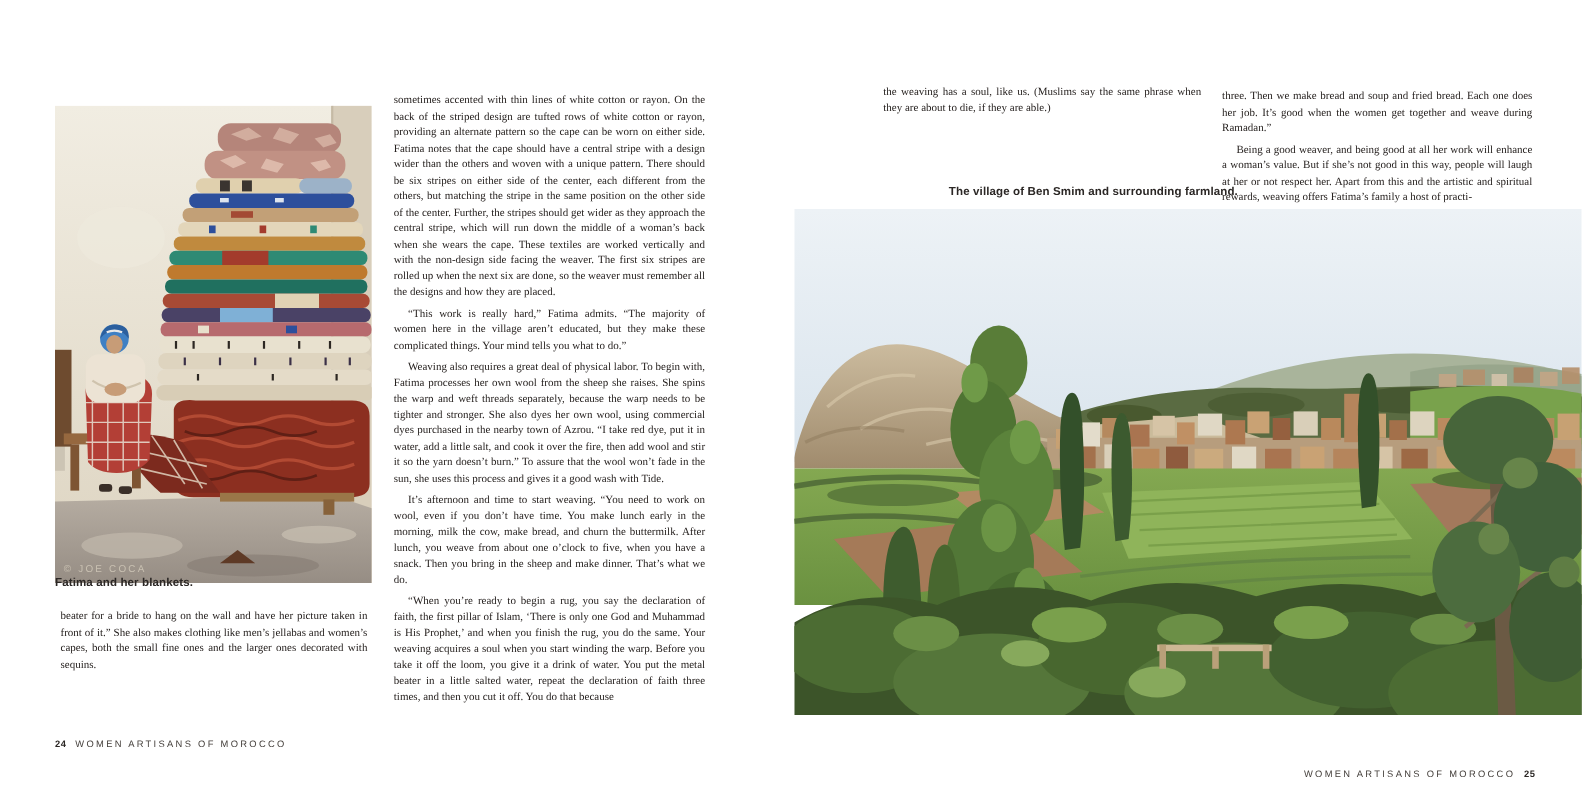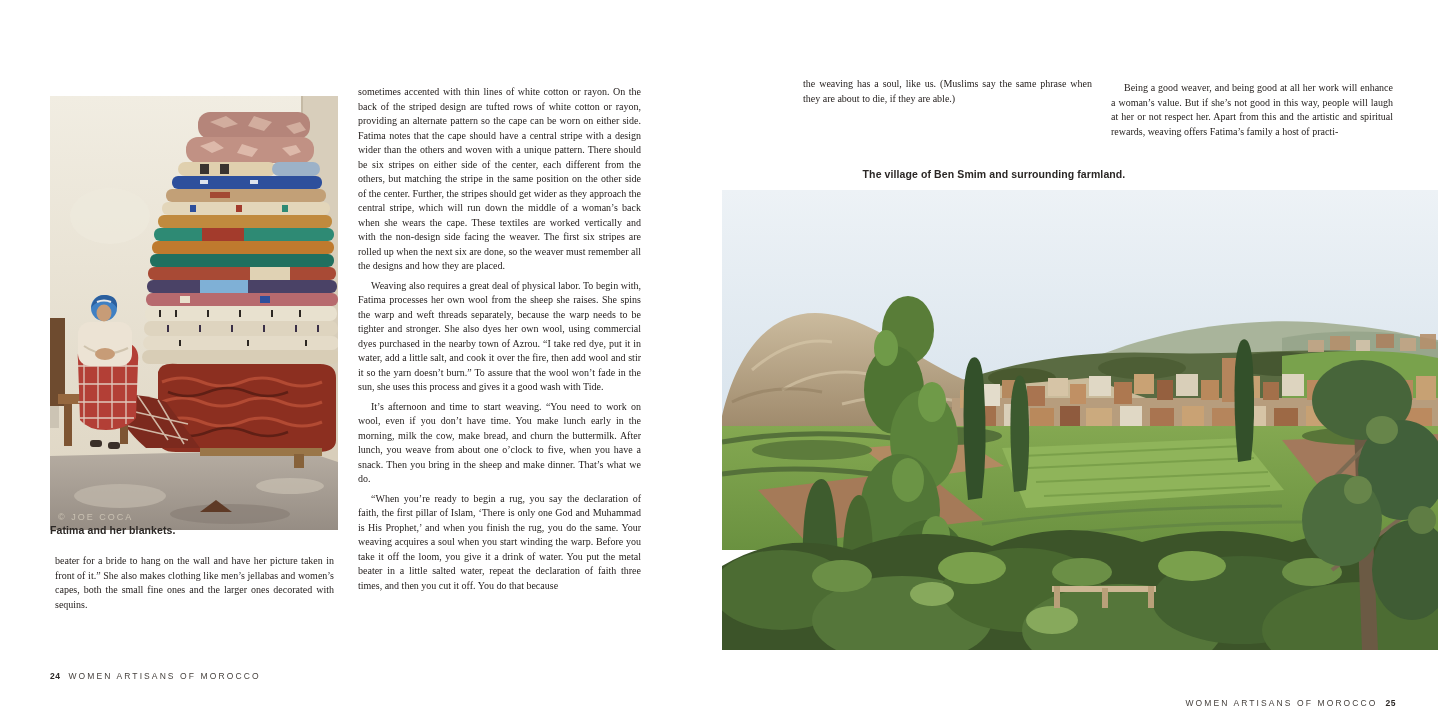--- a/index.html
+++ b/index.html
@@ -131,32 +131,34 @@
   </div>
 
   <div class="caption" style="left:50px;top:524px;width:288px;">Fatima and her blankets.</div>
 
   <div class="col" style="left:50px;top:549px;width:289px;height:112px;">
     <p class="noindent">beater for a bride to hang on the wall and have her picture taken in front of it.” She also makes clothing like men’s jellabas and women’s capes, both the small fine ones and the larger ones decorated with sequins.</p>
   </div>
 
   <div class="col" style="left:353px;top:80px;width:293px;height:580px;">
     <p class="noindent">sometimes accented with thin lines of white cotton or rayon. On the back of the striped design are tufted rows of white cotton or rayon, providing an alternate pattern so the cape can be worn on either side. Fatima notes that the cape should have a central stripe with a design wider than the others and woven with a unique pattern. There should be six stripes on either side of the center, each different from the others, but matching the stripe in the same position on the other side of the center. Further, the stripes should get wider as they approach the central stripe, which will run down the middle of a woman’s back when she wears the cape. These textiles are worked vertically and with the non-design side facing the weaver. The first six stripes are rolled up when the next six are done, so the weaver must remember all the designs and how they are placed.</p>
+    <p>“This work is really hard,” Fatima admits. “The majority of women here in the village aren’t educated, but they make these complicated things. Your mind tells you what to do.”</p>
     <p>Weaving also requires a great deal of physical labor. To begin with, Fatima processes her own wool from the sheep she raises. She spins the warp and weft threads separately, because the warp needs to be tighter and stronger. She also dyes her own wool, using commercial dyes purchased in the nearby town of Azrou. “I take red dye, put it in water, add a little salt, and cook it over the fire, then add wool and stir it so the yarn doesn’t burn.” To assure that the wool won’t fade in the sun, she uses this process and gives it a good wash with Tide.</p>
     <p>It’s afternoon and time to start weaving. “You need to work on wool, even if you don’t have time. You make lunch early in the morning, milk the cow, make bread, and churn the buttermilk. After lunch, you weave from about one o’clock to five, when you have a snack. Then you bring in the sheep and make dinner. That’s what we do.</p>
     <p>“When you’re ready to begin a rug, you say the declaration of faith, the first pillar of Islam, ‘There is only one God and Muhammad is His Prophet,’ and when you finish the rug, you do the same. Your weaving acquires a soul when you start winding the warp. Before you take it off the loom, you give it a drink of water. You put the metal beater in a little salted water, repeat the declaration of faith three times, and then you cut it off. You do that because</p>
   </div>
 
   <div class="col" style="left:798px;top:72px;width:299px;height:90px;">
     <p class="noindent">the weaving has a soul, like us. (Muslims say the same phrase when they are about to die, if they are able.)</p>
   </div>
 
   <div class="caption" style="left:834px;top:168px;width:320px;text-align:center;">The village of Ben Smim and surrounding farmland.</div>
 
   <div class="col" style="left:1106px;top:76px;width:292px;height:108px;">
+    <p class="noindent">three. Then we make bread and soup and fried bread. Each one does her job. It’s good when the women get together and weave during Ramadan.”</p>
     <p>Being a good weaver, and being good at all her work will enhance a woman’s value. But if she’s not good in this way, people will laugh at her or not respect her. Apart from this and the artistic and spiritual rewards, weaving offers Fatima’s family a host of practi-</p>
   </div>
 
   <div class="photo" style="left:722px;top:190px;width:716px;height:460px;">
     <svg viewBox="0 0 716 460" width="716" height="460">
       <defs>
         <linearGradient id="skyg" x1="0" y1="0" x2="0" y2="1">
           <stop offset="0" stop-color="#edf2f6"></stop>
             <stop offset="1" stop-color="#d9e4ed"></stop>
         </linearGradient>

